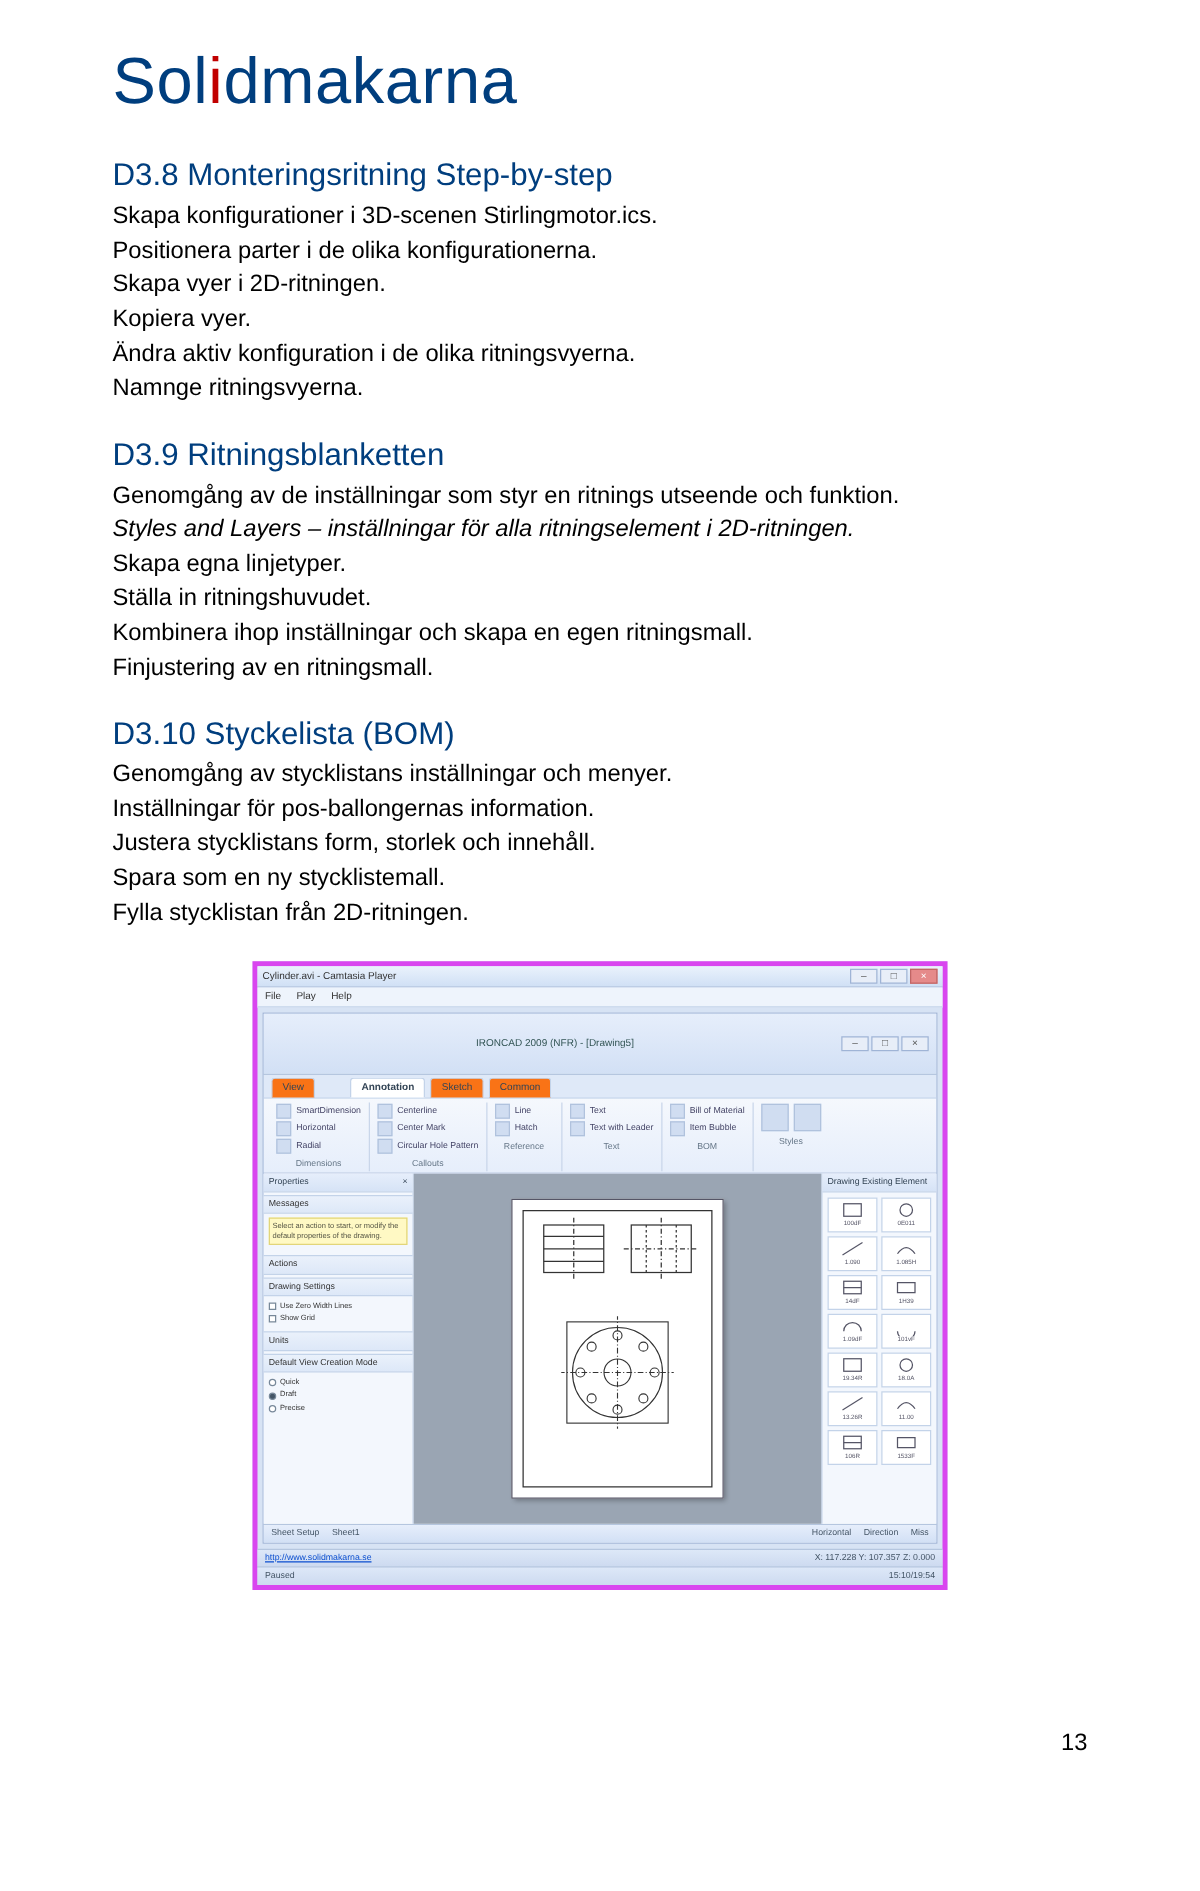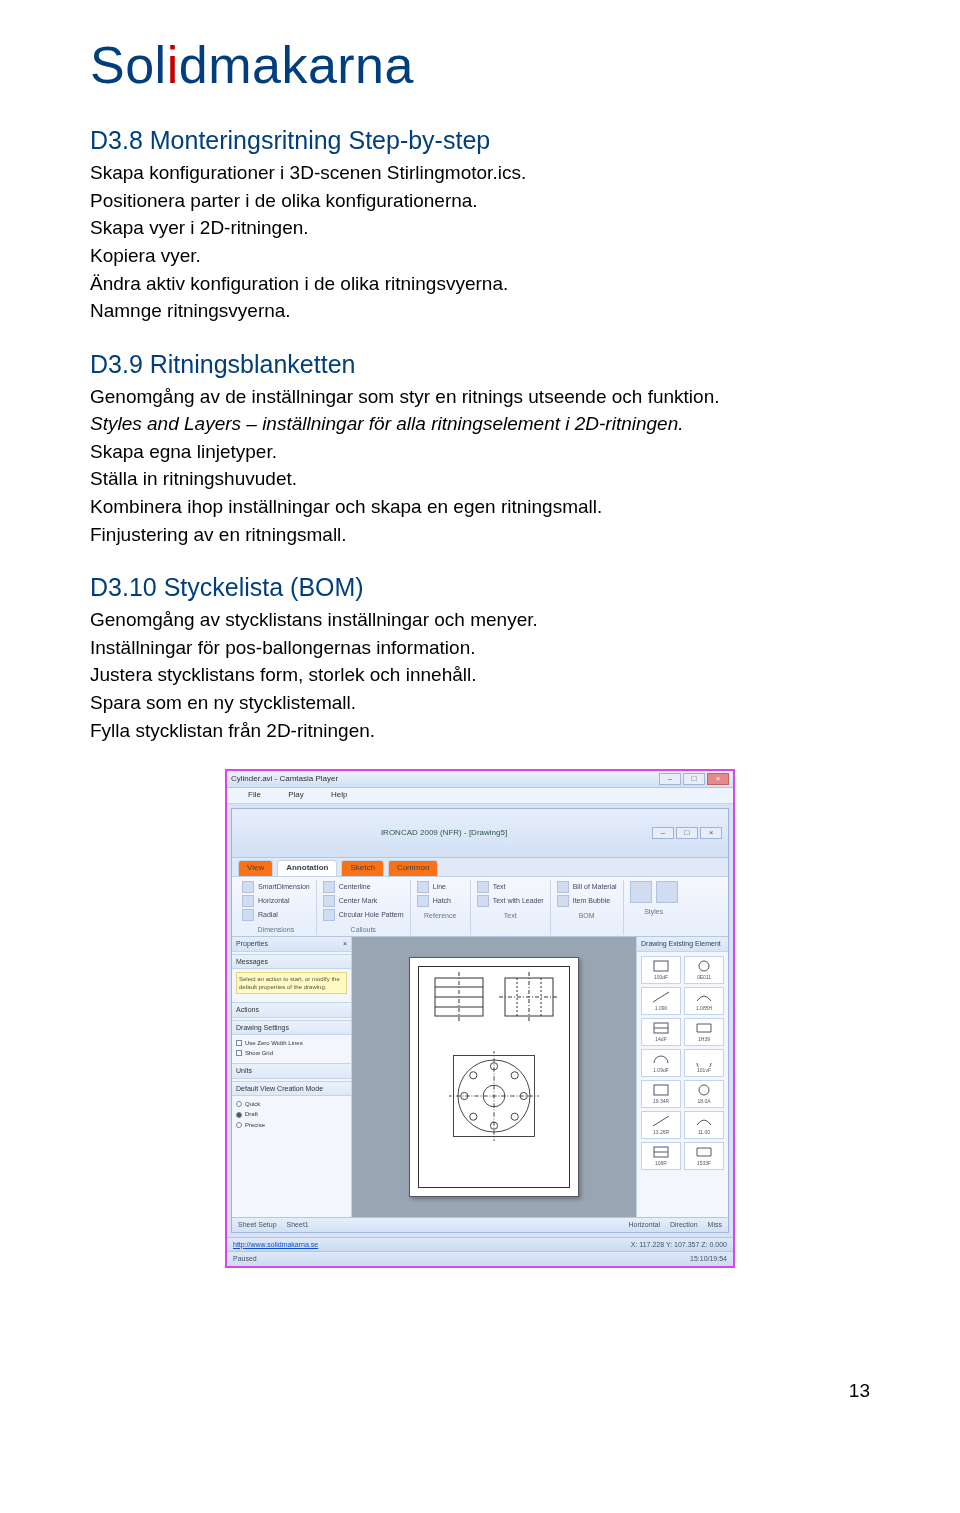--- a/index.html
+++ b/index.html
@@ -25,23 +25,23 @@
     color: #003e7e;
     font-size: 25px;
     margin-top: 24px;
     margin-bottom: 2px;
     font-weight: 400;
   }
   .para { margin-bottom: 2px; }
   .section-block { margin-bottom: 24px; }
   .italic { font-style: italic; }
   .screenshot {
-    width: 510px;
+    width: 556px;
     margin: 26px auto 0 auto;
-    border: 2px solid #d946ef;
+    border: 4px solid #d946ef;
     font-size: 8px;
     background: #d7e3f4;
   }
   .titlebar {
     display: flex;
     align-items: center;
     background: linear-gradient(#eaf2fc, #d0e0f5);
     border-bottom: 1px solid #b5c6df;
     padding: 2px 4px;
     font-size: 8px;
@@ -57,21 +57,21 @@
     font-size: 8px; color: #555;
   }
   .winbtn.close { background: #e58a8a; border-color: #c06565; color: #fff; }
   .menubar {
     background: #eef4fc;
     padding: 2px 6px;
     font-size: 8px;
     color: #333;
     border-bottom: 1px solid #c3d3e9;
   }
-  .menubar span { margin-right: 10px; margin-left: 15px; }
+  .menubar span { margin-right: 10px; }
   .mdi-inner {
     margin: 4px;
     border: 1px solid #9fb4d6;
     background: #f3f7fd;
   }
   .inner-title {
     display:flex; align-items:center;
     background: linear-gradient(#e6eefb,#d2e0f5);
     padding: 18px 6px;
     font-size: 8px; color:#355;
@@ -85,21 +85,21 @@
     background:#dfe9f8;
     border-bottom:1px solid #c3d3e9;
   }
   .ribbon-tabs .tab {
     padding: 2px 8px;
     background:#f97316;
     border:1px solid #c3d3e9; border-bottom:none;
     border-radius: 3px 3px 0 0;
     color:#345;
   }
-  .ribbon-tabs .tab.active { background:#fff; font-weight:600; }
+  .ribbon-tabs .tab.active { background:#fff; font-weight:600;margin-left:24px; }
   .ribbon {
     display:flex;
     background: linear-gradient(#f5f8fd,#e6eefb);
     border-bottom:1px solid #b5c6df;
     padding: 3px 4px 1px 4px;
   }
   .rgroup {
     border-right:1px solid #c9d6ea;
     padding: 1px 6px 1px 6px;
     display:flex; flex-direction:column; gap:2px;

